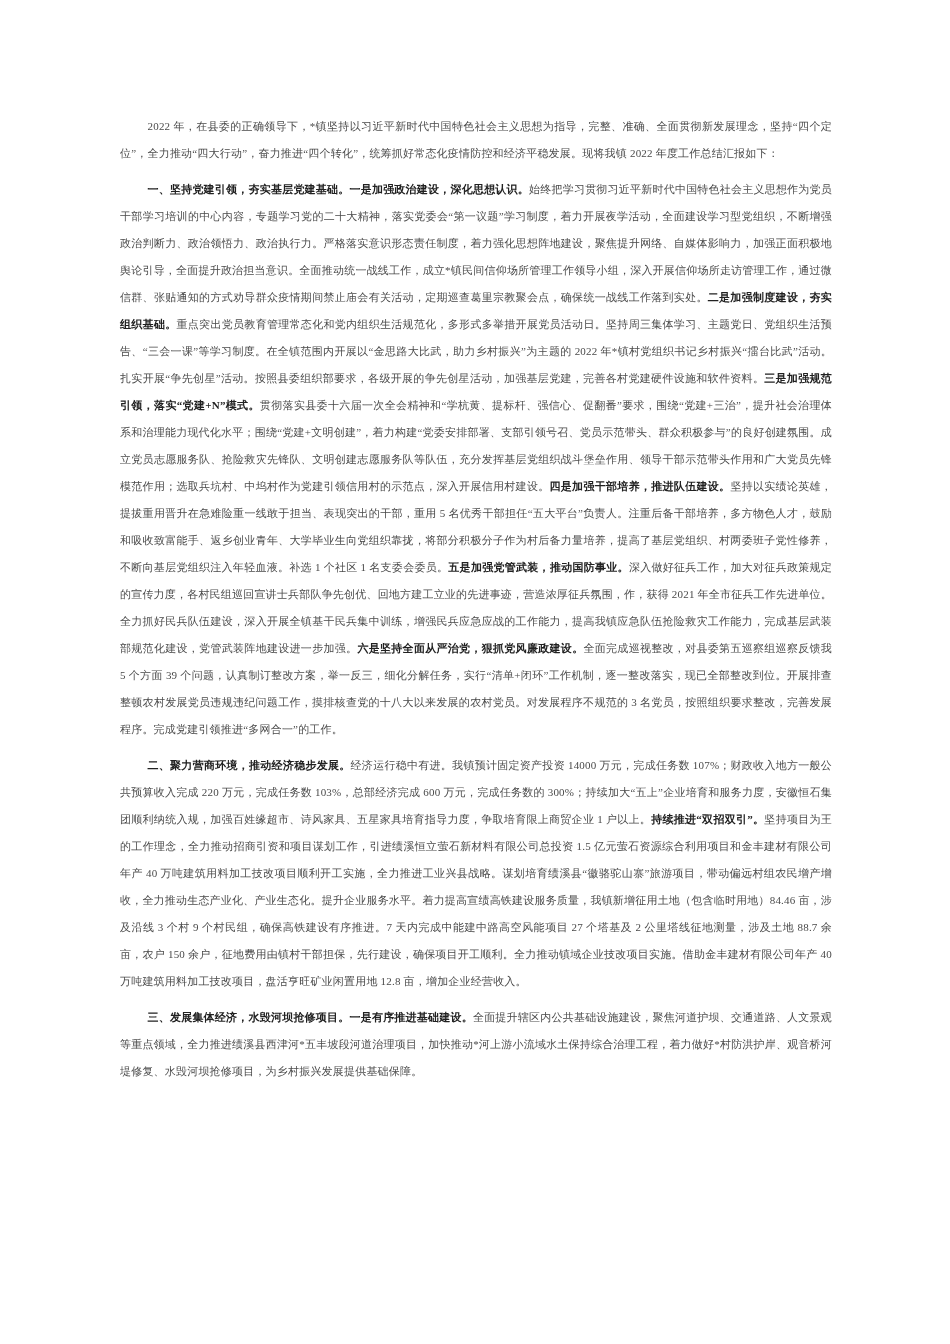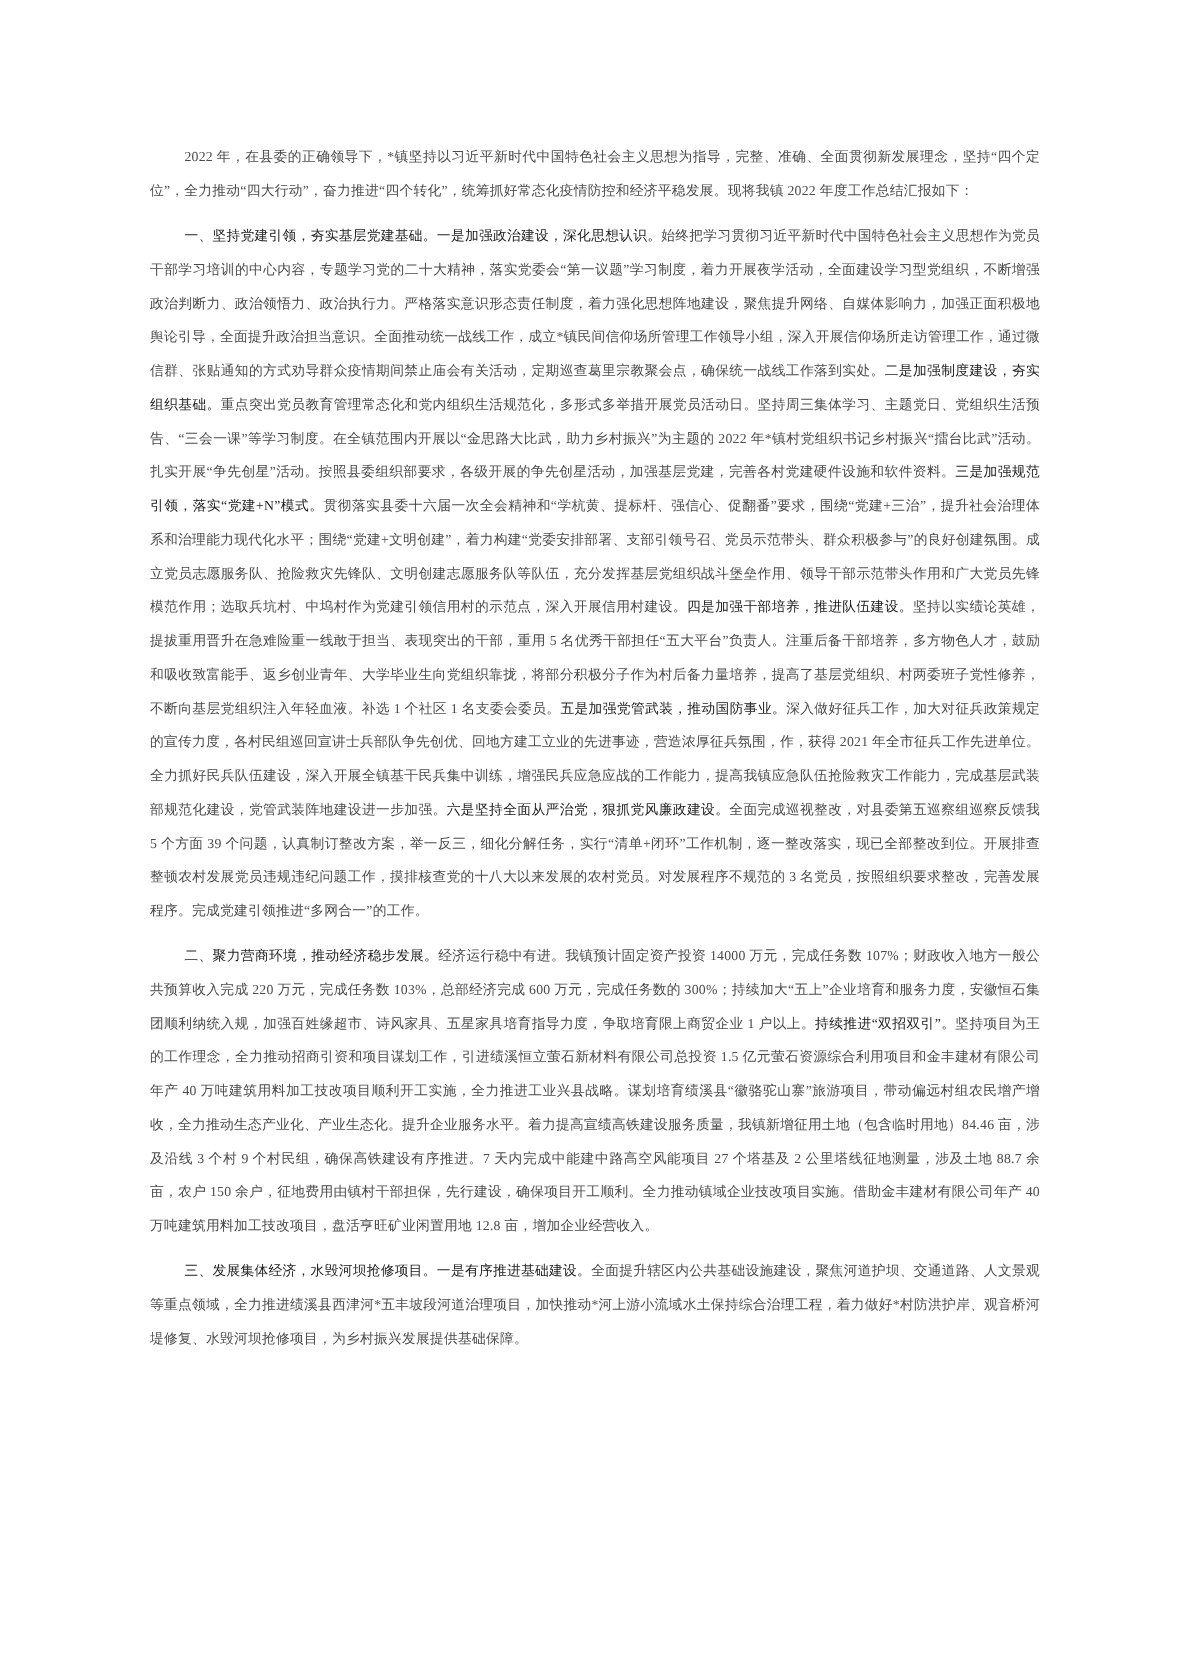--- a/index.html
+++ b/index.html
@@ -28,21 +28,21 @@
     color: #4a4a4a;
     text-align: justify;
     text-indent: 2.5em;
     letter-spacing: 0.2px;
     word-break: break-all;
   }
   .run {
     font-weight: 400;
   }
   .run.bold {
-    font-weight: 400;
+    font-weight: 700;
     color: #212121;
   }
 </style>
 </head>
 <body>
 
 <div class="page">
   <div class="doc">
       <p class="para"><span class="run">2022 年，在县委的正确领导下，*镇坚持以习近平新时代中国特色社会主义思想为指导，完整、准确、全面贯彻新发展理念，坚持“四个定位”，全力推动“四大行动”，奋力推进“四个转化”，统筹抓好常态化疫情防控和经济平稳发展。现将我镇 2022 年度工作总结汇报如下：</span></p>
       <p class="para"><span class="run bold">一、坚持党建引领，夯实基层党建基础。一是加强政治建设，深化思想认识。</span><span class="run">始终把学习贯彻习近平新时代中国特色社会主义思想作为党员干部学习培训的中心内容，专题学习党的二十大精神，落实党委会“第一议题”学习制度，着力开展夜学活动，全面建设学习型党组织，不断增强政治判断力、政治领悟力、政治执行力。严格落实意识形态责任制度，着力强化思想阵地建设，聚焦提升网络、自媒体影响力，加强正面积极地舆论引导，全面提升政治担当意识。全面推动统一战线工作，成立*镇民间信仰场所管理工作领导小组，深入开展信仰场所走访管理工作，通过微信群、张贴通知的方式劝导群众疫情期间禁止庙会有关活动，定期巡查葛里宗教聚会点，确保统一战线工作落到实处。</span><span class="run bold">二是加强制度建设，夯实组织基础。</span><span class="run">重点突出党员教育管理常态化和党内组织生活规范化，多形式多举措开展党员活动日。坚持周三集体学习、主题党日、党组织生活预告、“三会一课”等学习制度。在全镇范围内开展以“金思路大比武，助力乡村振兴”为主题的 2022 年*镇村党组织书记乡村振兴“擂台比武”活动。扎实开展“争先创星”活动。按照县委组织部要求，各级开展的争先创星活动，加强基层党建，完善各村党建硬件设施和软件资料。</span><span class="run bold">三是加强规范引领，落实“党建+N”模式。</span><span class="run">贯彻落实县委十六届一次全会精神和“学杭黄、提标杆、强信心、促翻番”要求，围绕“党建+三治”，提升社会治理体系和治理能力现代化水平；围绕“党建+文明创建”，着力构建“党委安排部署、支部引领号召、党员示范带头、群众积极参与”的良好创建氛围。成立党员志愿服务队、抢险救灾先锋队、文明创建志愿服务队等队伍，充分发挥基层党组织战斗堡垒作用、领导干部示范带头作用和广大党员先锋模范作用；选取兵坑村、中坞村作为党建引领信用村的示范点，深入开展信用村建设。</span><span class="run bold">四是加强干部培养，推进队伍建设。</span><span class="run">坚持以实绩论英雄，提拔重用晋升在急难险重一线敢于担当、表现突出的干部，重用 5 名优秀干部担任“五大平台”负责人。注重后备干部培养，多方物色人才，鼓励和吸收致富能手、返乡创业青年、大学毕业生向党组织靠拢，将部分积极分子作为村后备力量培养，提高了基层党组织、村两委班子党性修养，不断向基层党组织注入年轻血液。补选 1 个社区 1 名支委会委员。</span><span class="run bold">五是加强党管武装，推动国防事业。</span><span class="run">深入做好征兵工作，加大对征兵政策规定的宣传力度，各村民组巡回宣讲士兵部队争先创优、回地方建工立业的先进事迹，营造浓厚征兵氛围，作，获得 2021 年全市征兵工作先进单位。全力抓好民兵队伍建设，深入开展全镇基干民兵集中训练，增强民兵应急应战的工作能力，提高我镇应急队伍抢险救灾工作能力，完成基层武装部规范化建设，党管武装阵地建设进一步加强。</span><span class="run bold">六是坚持全面从严治党，狠抓党风廉政建设。</span><span class="run">全面完成巡视整改，对县委第五巡察组巡察反馈我 5 个方面 39 个问题，认真制订整改方案，举一反三，细化分解任务，实行“清单+闭环”工作机制，逐一整改落实，现已全部整改到位。开展排查整顿农村发展党员违规违纪问题工作，摸排核查党的十八大以来发展的农村党员。对发展程序不规范的 3 名党员，按照组织要求整改，完善发展程序。完成党建引领推进“多网合一”的工作。</span></p>

